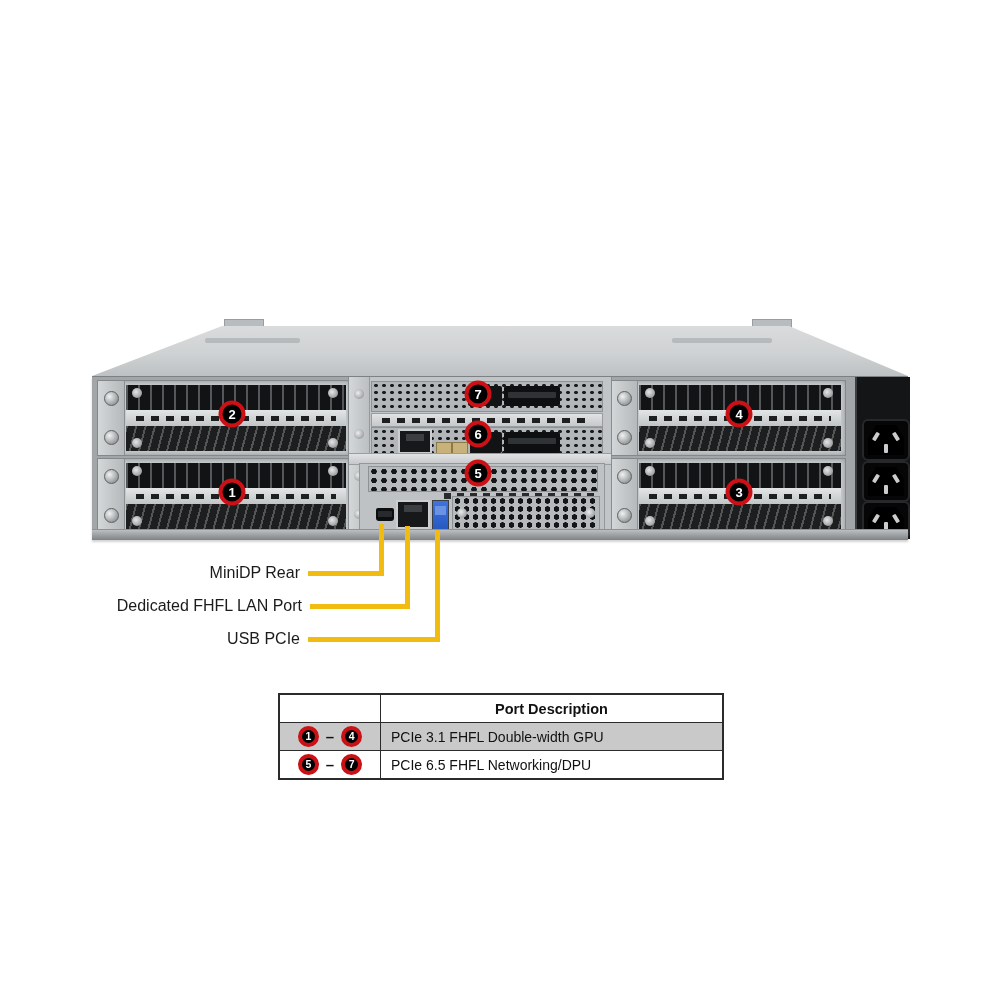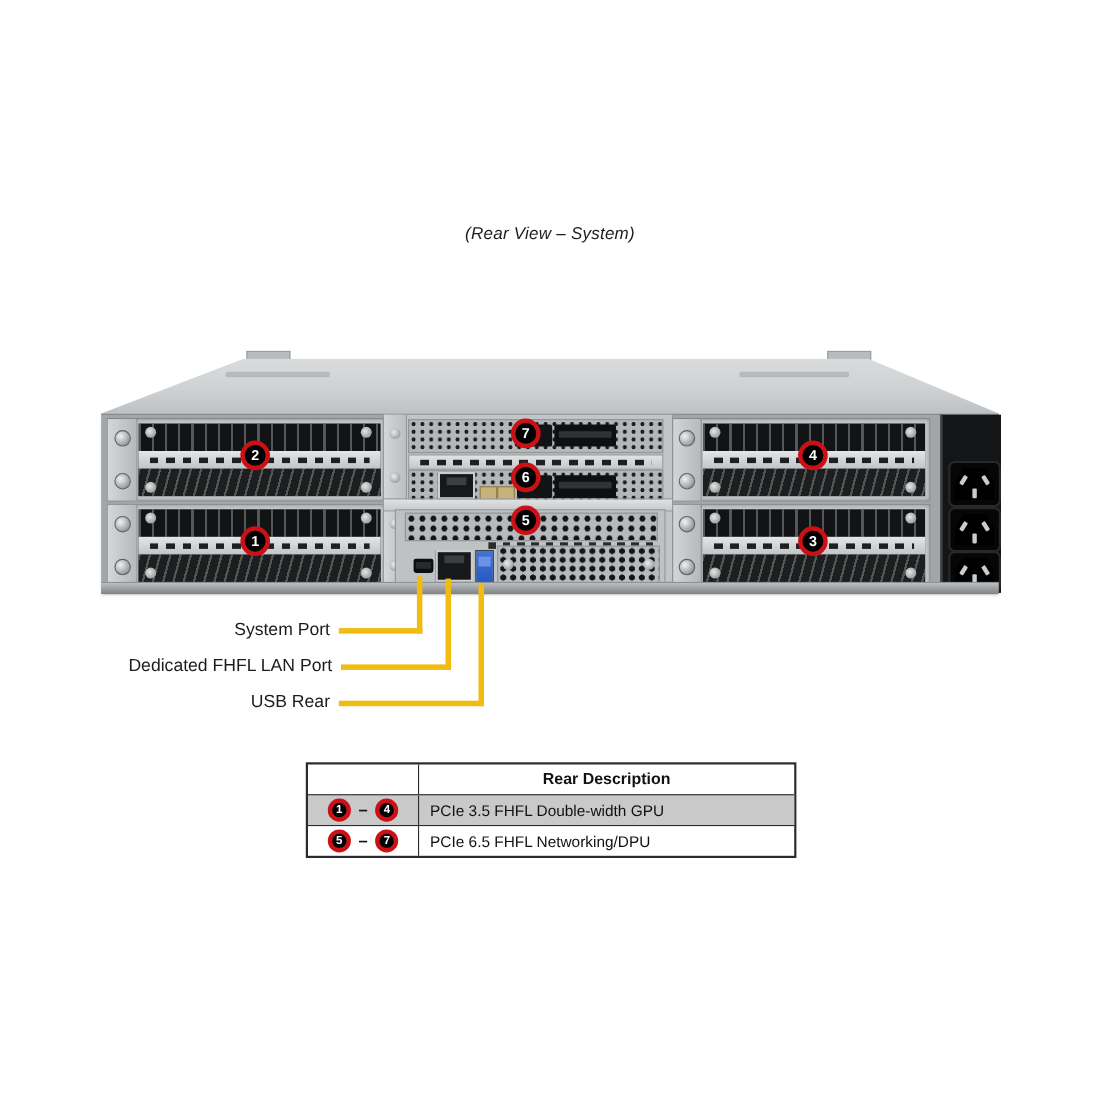--- a/index.html
+++ b/index.html
@@ -99,21 +99,20 @@
   .t-hl{background:#c9c9c9;}
   .t-callout{width:13px;height:13px;border-radius:50%;background:#000;border:4px solid #cb1016;
              color:#fff;font-size:10.5px;font-weight:bold;line-height:13px;text-align:center;flex:none;}
   .t-dash{font-weight:bold;font-size:15px;color:#111;}
 </style>
 </head>
 <body>
 
 <div id="canvas">
 
-  <div class="page-title">(Rear View – System)</div>
 
   <div>
 
     <div class="tab" style="left:224px;top:319px;"></div>
     <div class="tab" style="left:752px;top:319px;"></div>
 
     <div class="top-face">
       <div class="seam" style="left:113px;top:12px;width:95px;"></div>
       <div class="seam" style="left:580px;top:12px;width:100px;"></div>
     </div>
@@ -279,36 +278,36 @@
     <div class="callout" style="left:478px;top:473px;">5</div>
   </div>
 
   <div class="yline" style="left:379px;top:524px;width:5px;height:52px;"></div>
   <div class="yline" style="left:308px;top:571px;width:76px;height:5px;"></div>
   <div class="yline" style="left:405px;top:526px;width:5px;height:83px;"></div>
   <div class="yline" style="left:310px;top:604px;width:100px;height:5px;"></div>
   <div class="yline" style="left:435px;top:530px;width:5px;height:112px;"></div>
   <div class="yline" style="left:308px;top:637px;width:132px;height:5px;"></div>
 
-  <div class="port-label" style="right:700px;top:564px;">System Port</div>
+  <div class="port-label" style="right:700px;top:564px;">MiniDP Rear</div>
   <div class="port-label" style="right:698px;top:597px;">Dedicated FHFL LAN Port</div>
-  <div class="port-label" style="right:700px;top:630px;">USB Rear</div>
+  <div class="port-label" style="right:700px;top:630px;">USB PCIe</div>
 
   <div class="slot-table">
     <div class="t-row t-head">
       <div class="t-c1"></div>
-      <div class="t-c2">Rear Description</div>
+      <div class="t-c2">Port Description</div>
     </div>
     <div class="t-row t-hl">
       <div class="t-c1">
         <span class="t-callout">1</span>
         <span class="t-dash">–</span>
         <span class="t-callout">4</span>
       </div>
-      <div class="t-c2">PCIe 3.5 FHFL Double-width GPU</div>
+      <div class="t-c2">PCIe 3.1 FHFL Double-width GPU</div>
     </div>
     <div class="t-row">
       <div class="t-c1">
         <span class="t-callout">5</span>
         <span class="t-dash">–</span>
         <span class="t-callout">7</span>
       </div>
       <div class="t-c2">PCIe 6.5 FHFL Networking/DPU</div>
     </div>
   </div>

